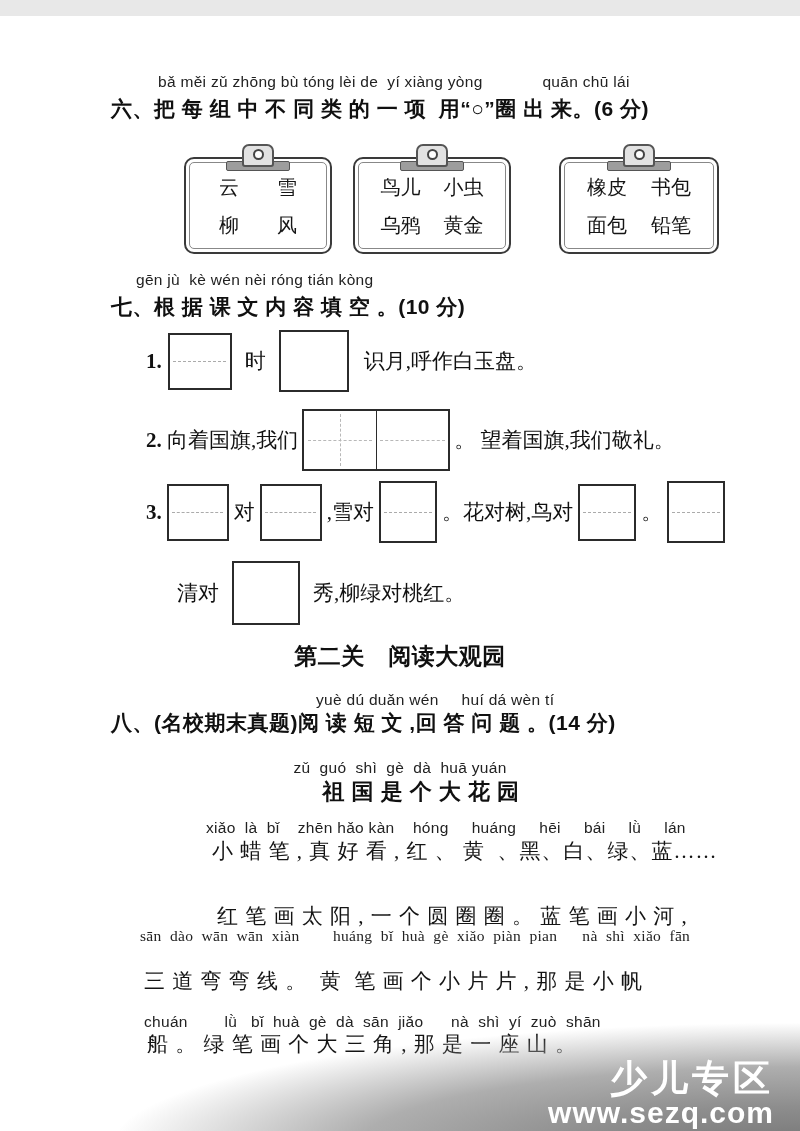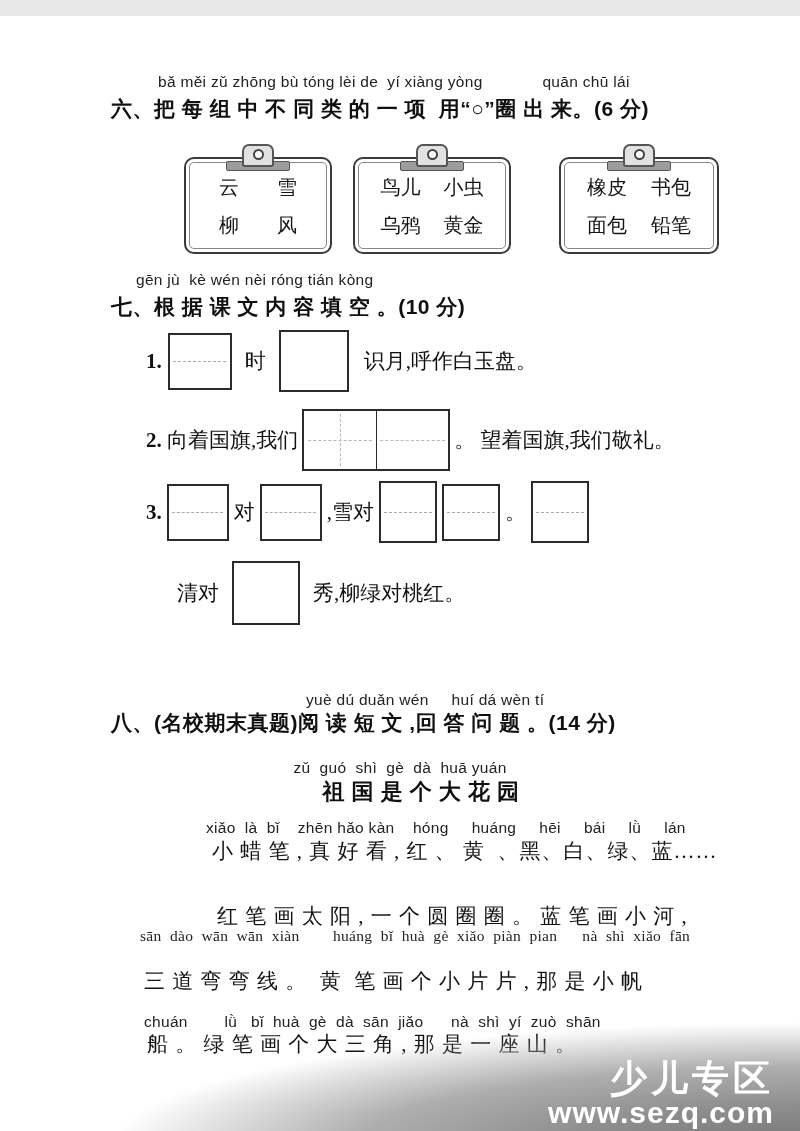--- a/index.html
+++ b/index.html
@@ -144,33 +144,35 @@
     <span>。 望着国旗,我们敬礼。</span>
   </div>
 
   <div class="row" style="left:146px; top:463px; height:66px; gap:5px;">
     <span class="num">3.</span>
     <span class="wbox dash" style="width:62px; height:57px;"></span>
     <span>对</span>
     <span class="wbox dash" style="width:62px; height:57px;"></span>
     <span>,雪对</span>
     <span class="wbox dash" style="width:58px; height:62px;"></span>
+    <span>。花对树,鸟对</span>
     <span class="wbox dash" style="width:58px; height:57px;"></span>
     <span>。</span>
     <span class="wbox dash" style="width:58px; height:62px;"></span>
   </div>
 
   <div class="row" style="left:177px; top:543px; height:68px;">
     <span>清对</span>
     <span class="wbox" style="width:68px; height:64px; margin:0 13px;"></span>
     <span>秀,柳绿对桃红。</span>
   </div>
 
+  <div class="heading center" style="top:625px; font-size:23px;">第二关　阅读大观园</div>
 
-  <div class="pinyin" style="left:306px; top:675px;">yuè dú duǎn wén     huí dá wèn tí</div>
+  <div class="pinyin" style="left:316px; top:675px;">yuè dú duǎn wén     huí dá wèn tí</div>
   <div class="heading" style="left:111px; top:693px;">八、(名校期末真题)阅 读 短 文 ,回 答 问 题 。(14 分)</div>
 
   <div class="pinyin center" style="top:743px; text-align:center;">zǔ  guó  shì  gè  dà  huā yuán</div>
   <div class="heading center" style="top:761px; font-size:22px;padding-left:21px;">祖 国 是 个 大 花 园</div>
 
   <div class="pinyin" style="left:206px; top:803px;text-align:right;">xiǎo  là  bǐ    zhēn hǎo kàn    hóng     huáng     hēi     bái     lǜ     lán</div>
   <div class="cn-line" style="left:212px; top:821px;">小 蜡 笔 , 真 好 看 , 红 、 黄  、黑、白、绿、蓝……</div>
 
   <div class="cn-line" style="left:217px; top:886px;">红 笔 画 太 阳 , 一 个 圆 圈 圈 。 蓝 笔 画 小 河 ,</div>
 

